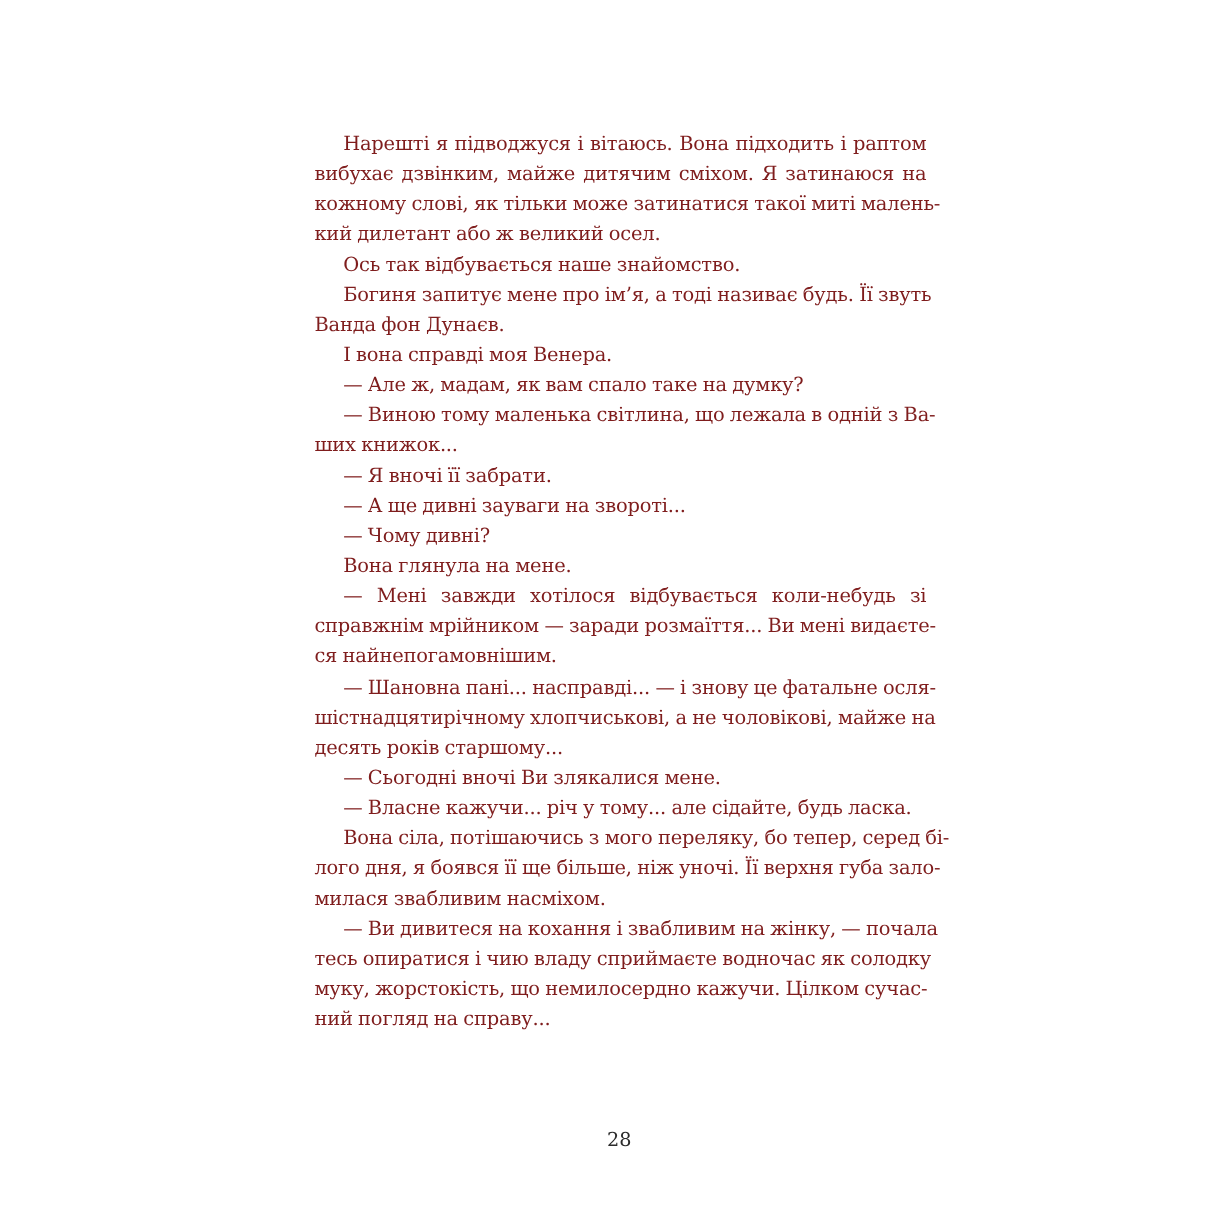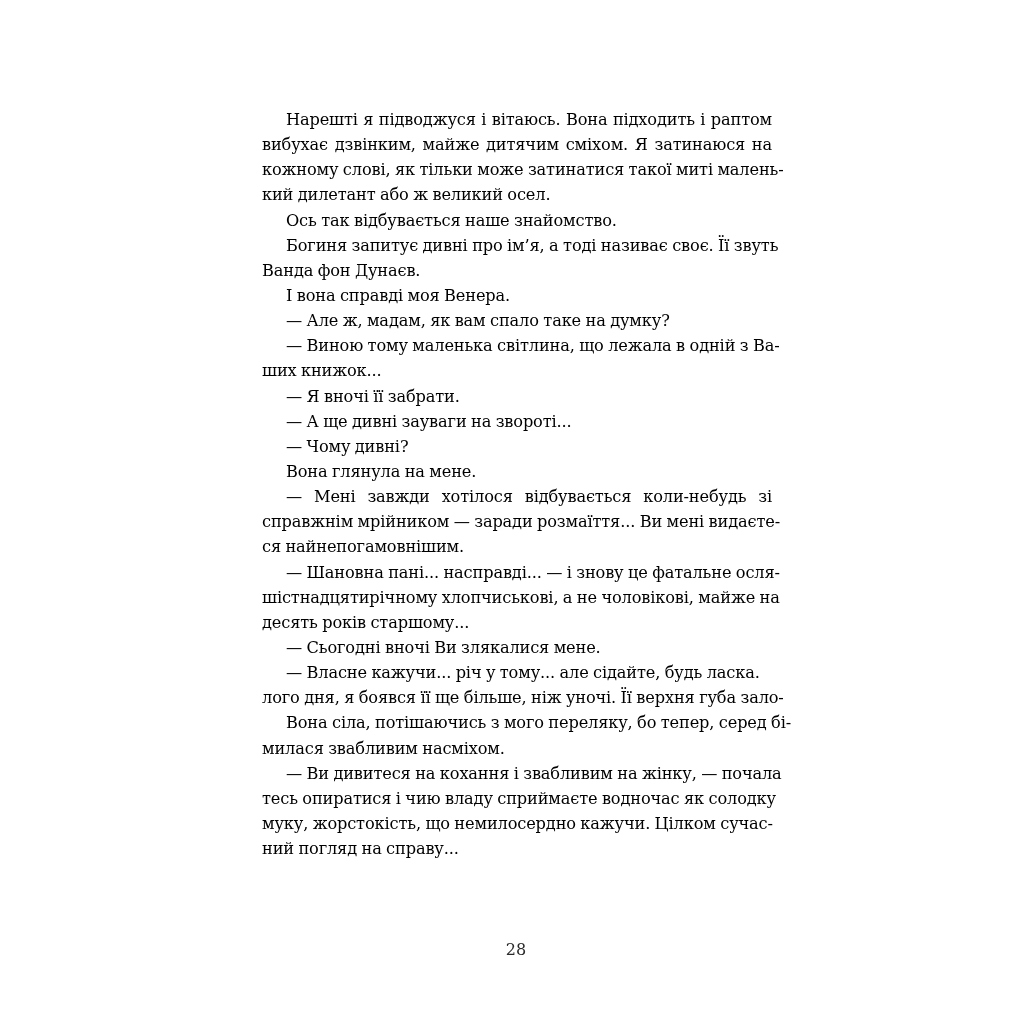--- a/index.html
+++ b/index.html
@@ -21,21 +21,21 @@
       background: #ffffff;
     }
     .text-block {
       position: absolute;
       left: 262px;
       top: 107px;
       width: 510px;
       font-family: "DejaVu Serif", "Liberation Serif", serif;
       font-size: 16.2px;
       line-height: 25.15px;
-      color: #000000;
+      color: #7f1d1d;
     }
     .line {
       display: block;
       white-space: nowrap;
       height: 25.15px;
       text-align: justify;
       text-align-last: justify;
       letter-spacing: -0.15px;
       word-spacing: -0.5px;
     }
@@ -60,40 +60,40 @@
 </head>
 <body>
 
 <div class="page">
   <div class="text-block">
     <span class="line indent">Нарешті я підводжуся і вітаюсь. Вона підходить і раптом</span>
     <span class="line">вибухає дзвінким, майже дитячим сміхом. Я затинаюся на</span>
     <span class="line">кожному слові, як тільки може затинатися такої миті малень-</span>
     <span class="line last">кий дилетант або ж великий осел.</span>
     <span class="line indent last">Ось так відбувається наше знайомство.</span>
-    <span class="line indent">Богиня запитує дивні про ім’я, а тоді називає своє. Її звуть</span>
+    <span class="line indent">Богиня запитує мене про ім’я, а тоді називає будь. Її звуть</span>
     <span class="line last">Ванда фон Дунаєв.</span>
     <span class="line indent last">І вона справді моя Венера.</span>
     <span class="line indent last">— Але ж, мадам, як вам спало таке на думку?</span>
     <span class="line indent">— Виною тому маленька світлина, що лежала в одній з Ва-</span>
     <span class="line last">ших книжок...</span>
     <span class="line indent last">— Я вночі її забрати.</span>
     <span class="line indent last">— А ще дивні зауваги на звороті...</span>
     <span class="line indent last">— Чому дивні?</span>
     <span class="line indent last">Вона глянула на мене.</span>
     <span class="line indent">— Мені завжди хотілося відбувається коли-небудь зі</span>
     <span class="line">справжнім мрійником — заради розмаїття... Ви мені видаєте-</span>
     <span class="line last">ся найнепогамовнішим.</span>
     <span class="line indent">— Шановна пані... насправді... — і знову це фатальне осля-</span>
     <span class="line">шістнадцятирічному хлопчиськові, а не чоловікові, майже на</span>
     <span class="line last">десять років старшому...</span>
     <span class="line indent last">— Сьогодні вночі Ви злякалися мене.</span>
     <span class="line indent last">— Власне кажучи... річ у тому... але сідайте, будь ласка.</span>
+    <span class="line indent">Вона сіла, потішаючись з мого переляку, бо тепер, серед бі-</span>
     <span class="line">лого дня, я боявся її ще більше, ніж уночі. Її верхня губа зало-</span>
-    <span class="line indent">Вона сіла, потішаючись з мого переляку, бо тепер, серед бі-</span>
     <span class="line last">милася звабливим насміхом.</span>
     <span class="line indent">— Ви дивитеся на кохання і звабливим на жінку, — почала</span>
     <span class="line">тесь опиратися і чию владу сприймаєте водночас як солодку</span>
     <span class="line">муку, жорстокість, що немилосердно кажучи. Цілком сучас-</span>
     <span class="line last">ний погляд на справу...</span>
   </div>
   <div class="page-number">28</div>
 </div>
 
 </body></html>

